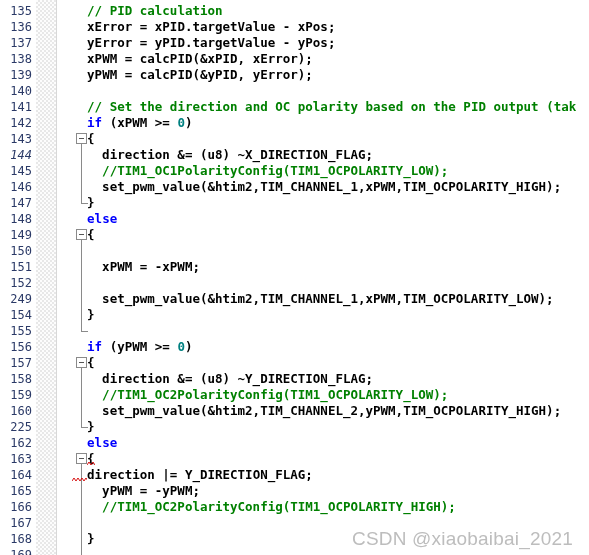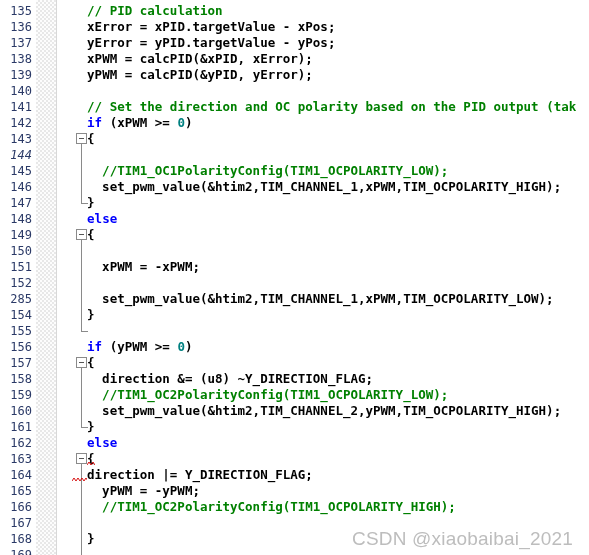--- a/index.html
+++ b/index.html
@@ -175,29 +175,29 @@
         <div class="lnum" style="top: 131px;">143</div>
         <div class="lnum" style="top: 147px; font-style: italic;">144</div>
         <div class="lnum" style="top: 163px;">145</div>
         <div class="lnum" style="top: 179px;">146</div>
         <div class="lnum" style="top: 195px;">147</div>
         <div class="lnum" style="top: 211px;">148</div>
         <div class="lnum" style="top: 227px;">149</div>
         <div class="lnum" style="top: 243px;">150</div>
         <div class="lnum" style="top: 259px;">151</div>
         <div class="lnum" style="top: 275px;">152</div>
-        <div class="lnum" style="top: 291px;">285</div>
+        <div class="lnum" style="top: 291px;">249</div>
         <div class="lnum" style="top: 307px;">154</div>
         <div class="lnum" style="top: 323px;">155</div>
         <div class="lnum" style="top: 339px;">156</div>
         <div class="lnum" style="top: 355px;">157</div>
         <div class="lnum" style="top: 371px;">158</div>
         <div class="lnum" style="top: 387px;">159</div>
         <div class="lnum" style="top: 403px;">160</div>
-        <div class="lnum" style="top: 419px;">161</div>
+        <div class="lnum" style="top: 419px;">225</div>
         <div class="lnum" style="top: 435px;">162</div>
         <div class="lnum" style="top: 451px;">163</div>
         <div class="lnum" style="top: 467px;">164</div>
         <div class="lnum" style="top: 483px; margin-left: 44px;">165</div>
         <div class="lnum" style="top: 499px;">166</div>
         <div class="lnum" style="top: 515px;">167</div>
         <div class="lnum" style="top: 531px;">168</div>
         <div class="lnum" style="top: 547px;">169</div>
       </div>
     <div class="fold-strip" id="fold-strip">
@@ -219,20 +219,21 @@
   <div class="code-area" id="code-area">
       <div class="code-line" style="top: 19px; left: 30.08px;"><span class="tok-plain">xError = xPID.targetValue - xPos;</span></div>
       <div class="code-line" style="top: 3px; left: 30.08px;"><span class="tok-comment">// PID calculation</span></div>
       <div class="code-line" style="top: 35px; left: 30.08px;"><span class="tok-plain">yError = yPID.targetValue - yPos;</span></div>
       <div class="code-line" style="top: 51px; left: 30.08px;"><span class="tok-plain">xPWM = calcPID(&amp;xPID, xError);</span></div>
       <div class="code-line" style="top: 67px; left: 30.08px;"><span class="tok-plain">yPWM = calcPID(&amp;yPID, yError);</span></div>
       <div class="code-line" style="top: 83px; left: 30.08px;"></div>
       <div class="code-line" style="top: 99px; left: 30.08px;"><span class="tok-comment">// Set the direction and OC polarity based on the PID output (tak</span></div>
       <div class="code-line" style="top: 115px; left: 30.08px;"><span class="tok-keyword">if</span><span class="tok-plain"> (xPWM &gt;= </span><span class="tok-number">0</span><span class="tok-plain">)</span></div>
       <div class="code-line" style="top: 131px; left: 30.08px;"><span class="tok-plain">{</span></div>
+      <div class="code-line" style="top: 147px; left: 45.12px;"><span class="tok-plain">direction &amp;= (u8) ~X_DIRECTION_FLAG;</span></div>
       <div class="code-line" style="top: 163px; left: 45.12px;"><span class="tok-comment">//TIM1_OC1PolarityConfig(TIM1_OCPOLARITY_LOW);</span></div>
       <div class="code-line" style="top: 179px; left: 45.12px;"><span class="tok-plain">set_pwm_value(&amp;htim2,TIM_CHANNEL_1,xPWM,TIM_OCPOLARITY_HIGH);</span></div>
       <div class="code-line" style="top: 195px; left: 30.08px;"><span class="tok-plain">}</span></div>
       <div class="code-line" style="top: 211px; left: 30.08px;"><span class="tok-keyword">else</span></div>
       <div class="code-line" style="top: 227px; left: 30.08px;"><span class="tok-plain">{</span></div>
       <div class="code-line" style="top: 259px; left: 45.12px;"><span class="tok-plain">xPWM = -xPWM;</span></div>
       <div class="code-line" style="top: 291px; left: 45.12px;"><span class="tok-plain">set_pwm_value(&amp;htim2,TIM_CHANNEL_1,xPWM,TIM_OCPOLARITY_LOW);</span></div>
       <div class="code-line" style="top: 307px; left: 30.08px;"><span class="tok-plain">}</span></div>
       <div class="code-line" style="top: 323px; left: 30.08px;"></div>
       <div class="code-line" style="top: 339px; left: 30.08px;"><span class="tok-keyword">if</span><span class="tok-plain"> (yPWM &gt;= </span><span class="tok-number">0</span><span class="tok-plain">)</span></div>

